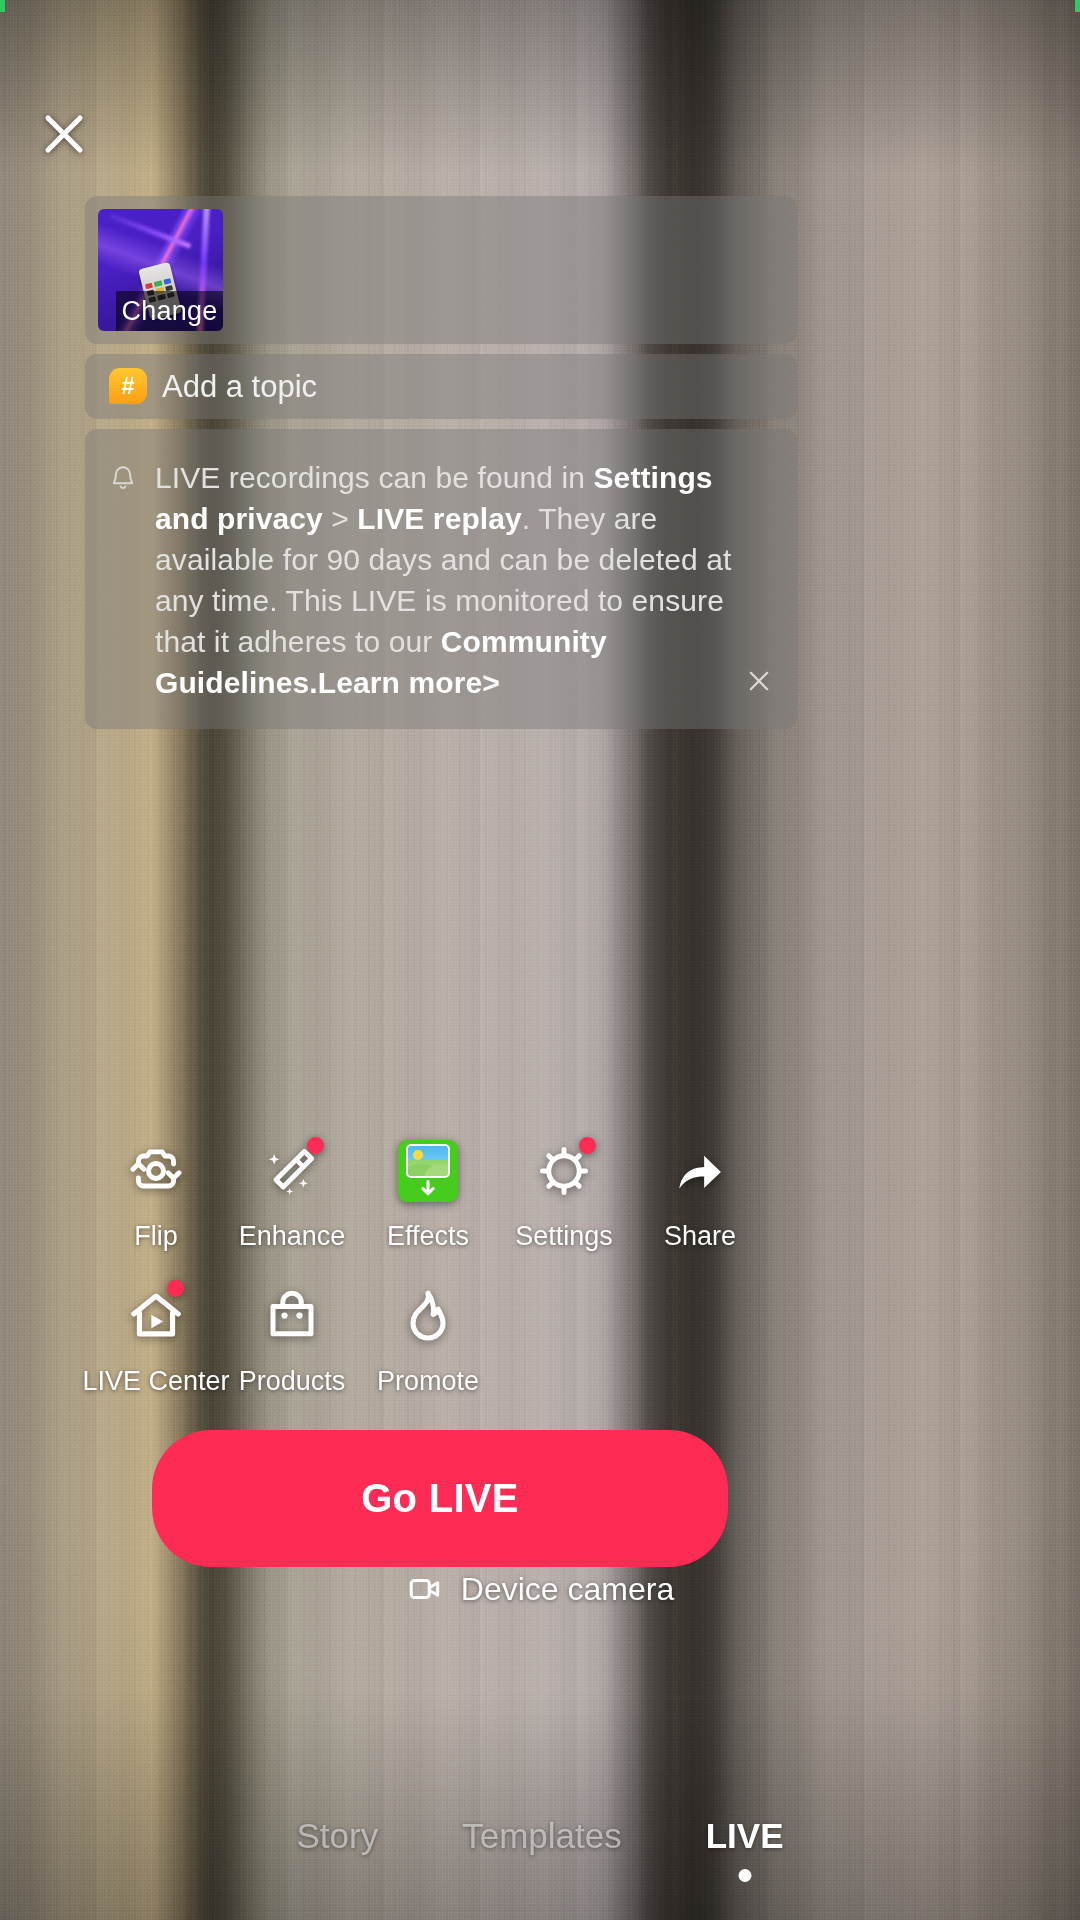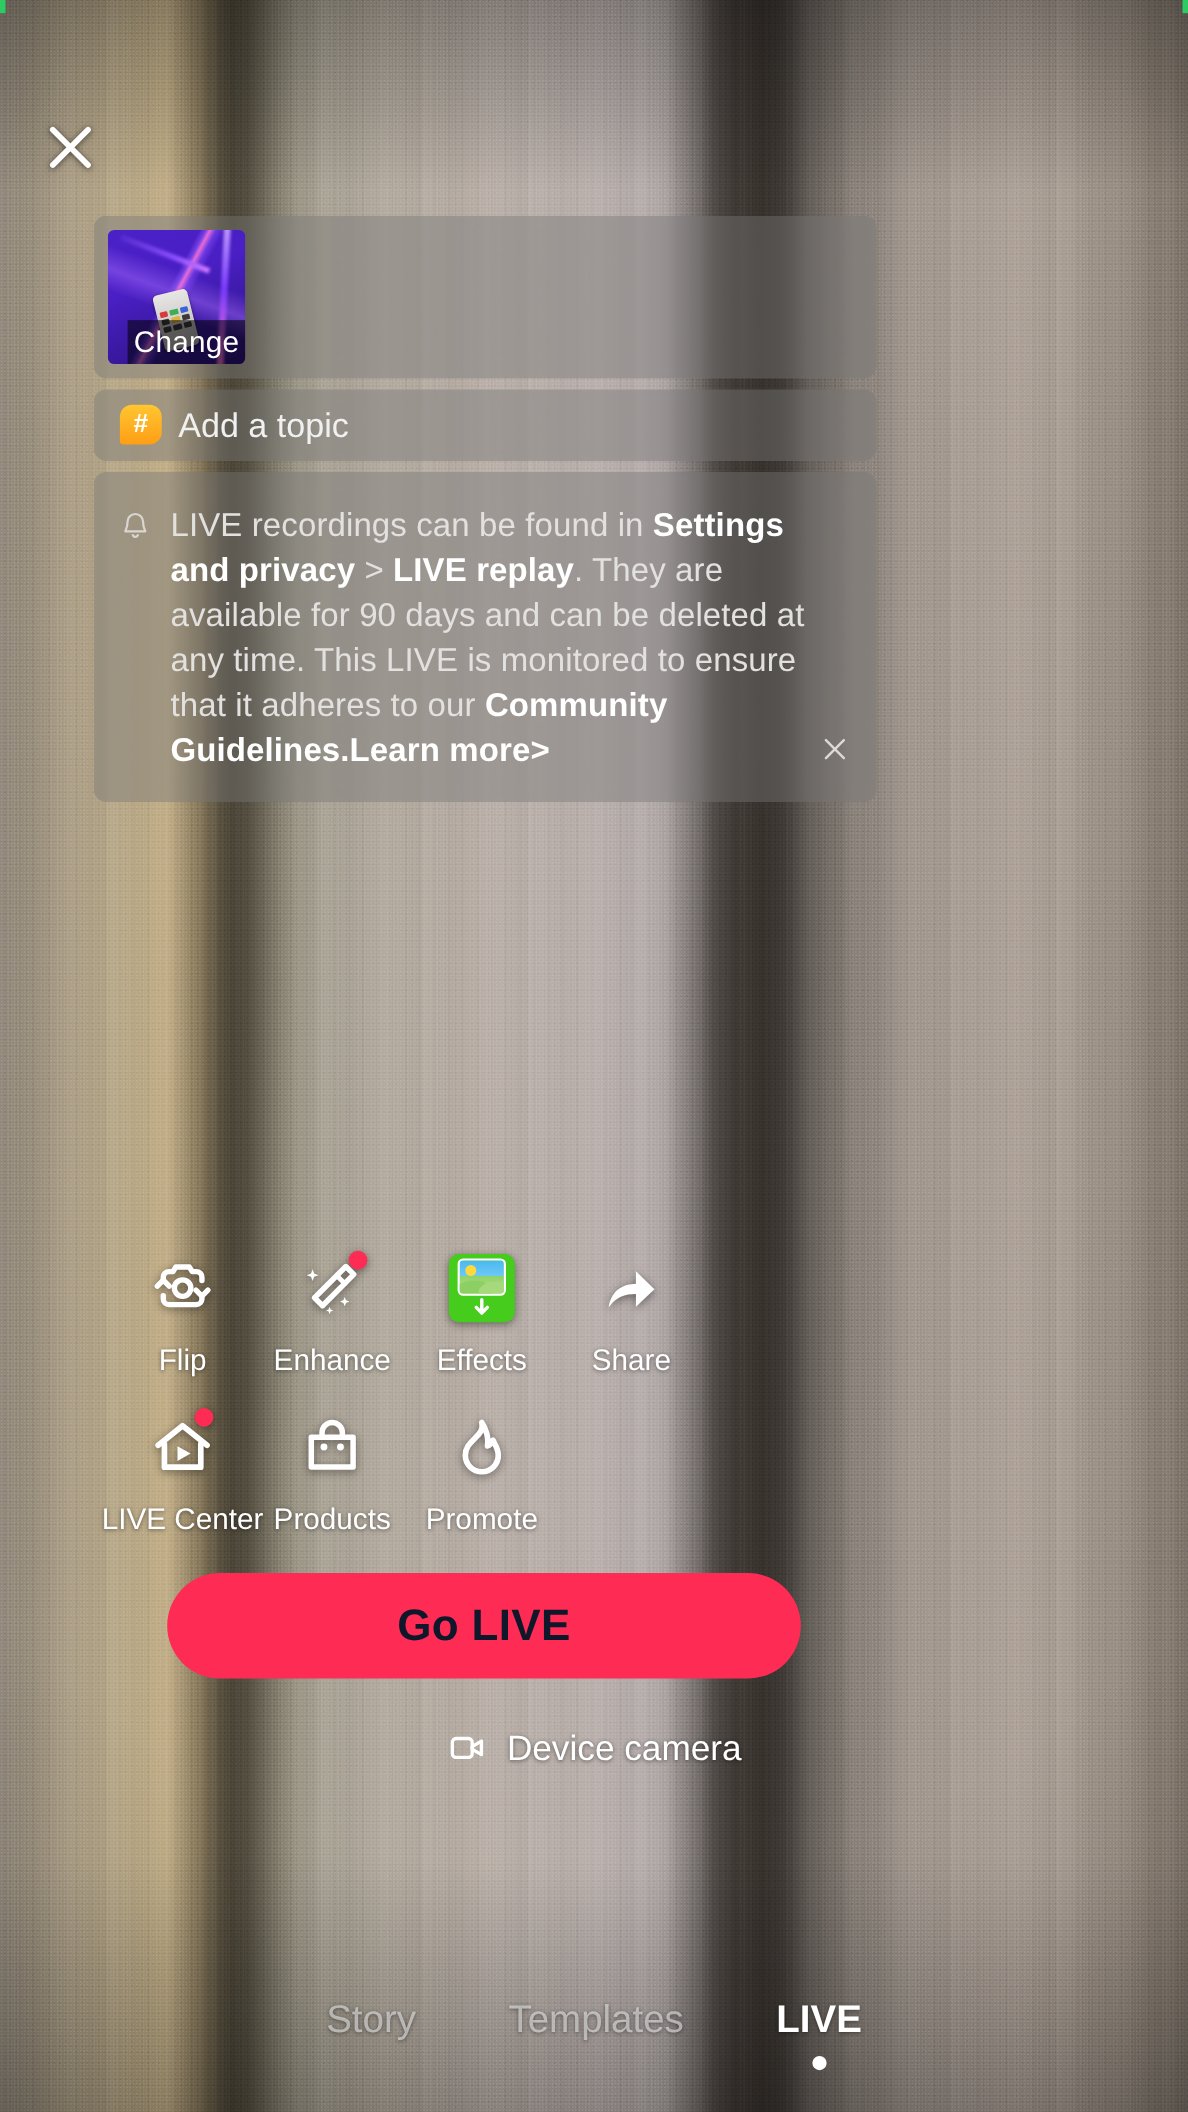--- a/index.html
+++ b/index.html
@@ -169,21 +169,21 @@
     color:#e3e1df; font-size:30px; line-height:41px; letter-spacing:.1px;
     padding-right:30px;
   }
   #notice-text b { color:#fff; font-weight:700; }
   #notice-close {
     position:absolute; right:18px; bottom:28px; width:40px; height:40px;
     display:flex; align-items:center; justify-content:center; cursor:pointer;
   }
 
   
-  #actions { position:absolute; left:98px; top:1135px; width:740px; }
+  #actions { position:absolute; left:88px; top:1135px; width:740px; }
   .arow { display:flex; }
   .act { width:136px; display:flex; flex-direction:column; align-items:center; cursor:pointer; }
   .act .ic {
     position:relative; width:72px; height:72px;
     display:flex; align-items:center; justify-content:center;
     filter:drop-shadow(0 2px 4px rgba(0,0,0,.45));
   }
   .act .lbl {
     margin-top:14px; color:#fff; font-size:27px; font-weight:400; white-space:nowrap;
     text-shadow:0 1px 4px rgba(0,0,0,.5);
@@ -216,24 +216,24 @@
   #effects-hill2 {
     position:absolute; right:-7px; bottom:-9px; width:30px; height:20px;
     border-radius:50%; background:#a5d97c;
   }
   #effects-arrow {
     position:absolute; bottom:2px; left:50%; transform:translateX(-50%);
   }
 
   
   #golive {
-    position:absolute; left:152px; top:1430px; width:576px; height:96px;
+    position:absolute; left:152px; top:1430px; width:576px; height:137px;
     background:#fe2c55; border-radius:59px; border:none; cursor:pointer;
     display:flex; align-items:center; justify-content:center;
-    color:#0f172a; font-size:40px; font-weight:700; letter-spacing:.3px;
+    color:#ffffff; font-size:40px; font-weight:700; letter-spacing:.3px;
     font-family:"Liberation Sans", sans-serif;
   }
 
   
   #devcam {
     position:absolute; left:0; right:0; top:1570px;
     display:flex; align-items:center; justify-content:center; gap:17px; cursor:pointer;
   }
   #devcam .lbl { color:#fff; font-size:32px; font-weight:400;
     text-shadow:0 1px 4px rgba(0,0,0,.5); }
@@ -360,20 +360,34 @@
               <span id="effects-hill2"></span>
             </span>
             <svg id="effects-arrow" width="22" height="22" viewBox="0 0 24 24">
               <path d="M12 4v12 M6.5 11.5L12 17l5.5-5.5" fill="none" stroke="#fff" stroke-width="3.4" stroke-linecap="round" stroke-linejoin="round"></path>
             </svg>
           </span>
         </span>
         <span class="lbl">Effects</span>
       </div>
 
+      <div class="act">
+        <span class="ic">
+          <svg width="60" height="60" viewBox="0 0 24 24">
+            <g fill="none" stroke="#fff" stroke-width="2" stroke-linecap="round">
+              <circle cx="12" cy="12" r="6.1"></circle>
+              <path d="M12 3.4v2.2 M12 18.4v2.2 M3.4 12h2.2 M18.4 12h2.2
+                       M5.9 5.9l1.6 1.6 M16.5 16.5l1.6 1.6
+                       M18.1 5.9l-1.6 1.6 M7.5 16.5l-1.6 1.6"></path>
+            </g>
+          </svg>
+          <span class="dot"></span>
+        </span>
+        <span class="lbl">Settings</span>
+      </div>
 
       <div class="act">
         <span class="ic">
           <svg width="62" height="62" viewBox="0 0 24 24">
             <path d="M4 18.8c1.1-6.4 5.2-8.1 9.6-8.3V6.1l6.5 6.3-6.5 6.2v-4.5c-4 0-6.9.9-9.6 4.7z" fill="#fff"></path>
           </svg>
         </span>
         <span class="lbl">Share</span>
       </div>
     </div>

